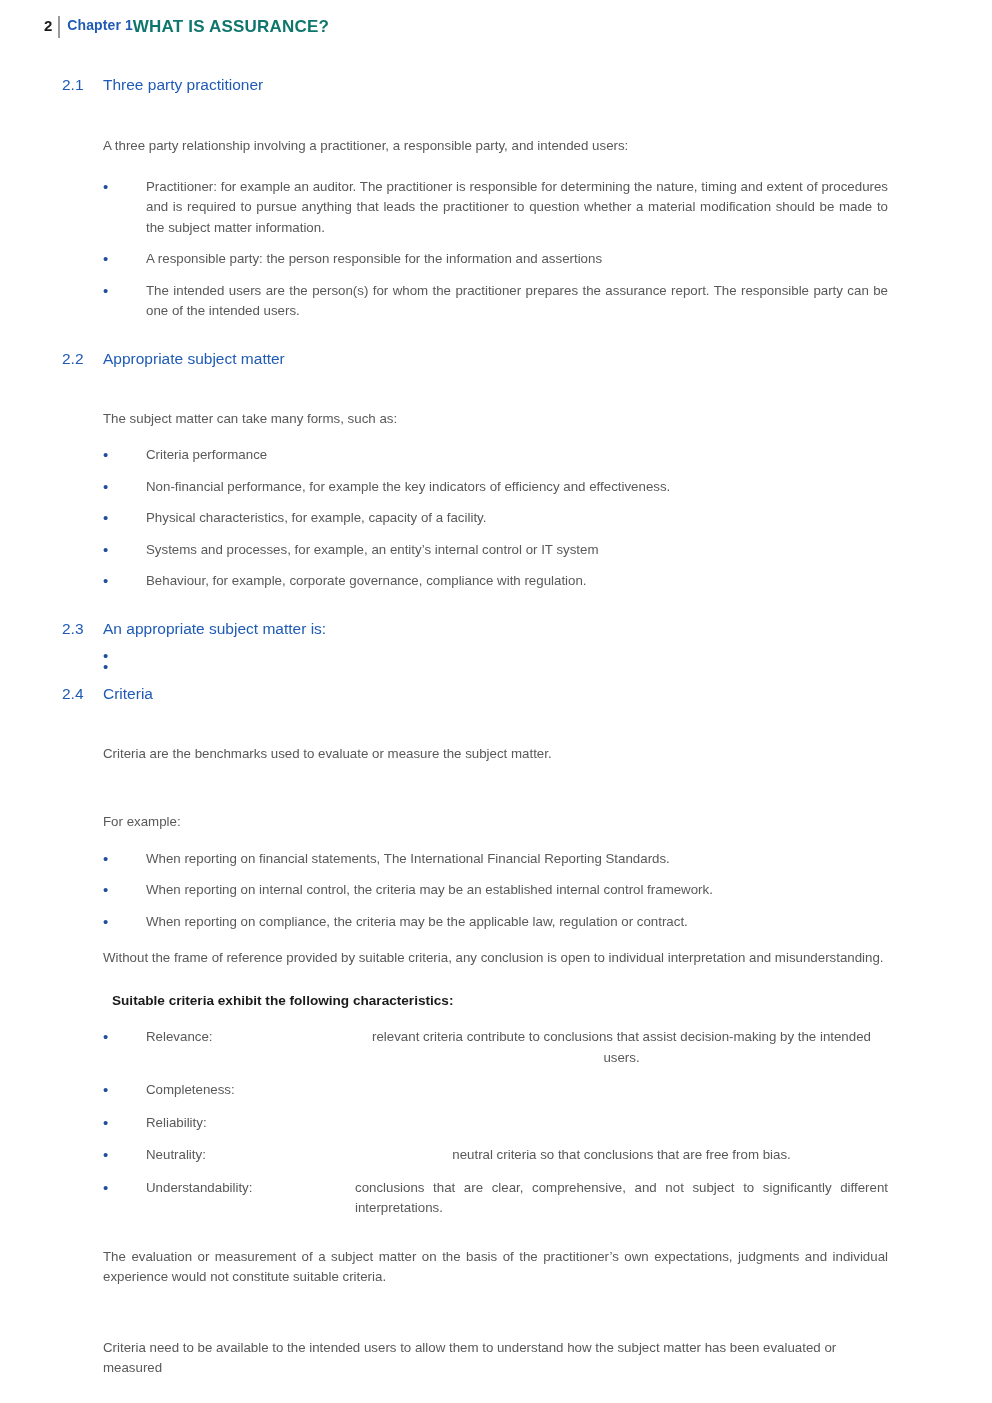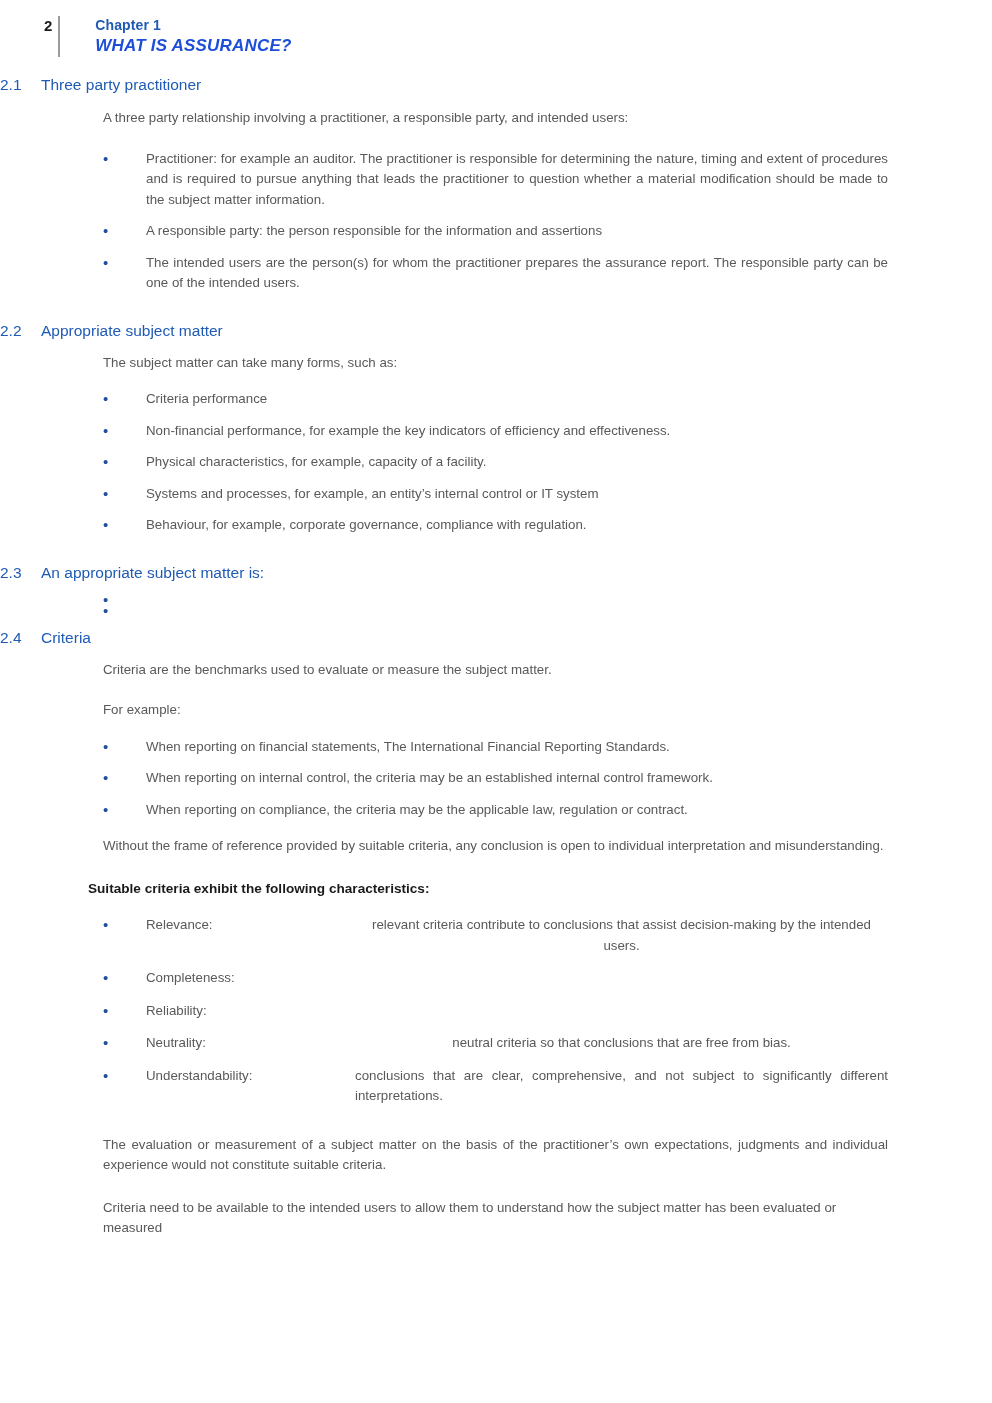--- a/index.html
+++ b/index.html
@@ -39,78 +39,76 @@
   }
   .header-rule {
     width: 2px;
     background: #9a9a9a;
     align-self: stretch;
     margin-right: 7px;
     flex: 0 0 2px;
   }
   .header-texts {
     display: flex;
-    flex-direction: column;
-    margin-left: 28px;
   }
   .chapter-label {
     font-size: 14px;
     font-weight: bold;
     color: #1f5bb5;
     line-height: 19px;
     letter-spacing: 0.1px;
   }
   .chapter-title {
     font-size: 17px;
     font-weight: bold;
-    color: #1d4ed8;
+    color: #0f766e;
     line-height: 22px;
     letter-spacing: 0.2px;
-    font-style: italic;
   }
 
   
   .content {
     position: absolute;
     left: 0;
     top: 74px;
     width: 992px;
   }
 
   .section { position: relative; }
 
   .section-head {
     display: flex;
     align-items: baseline;
     color: #1f5bb5;
     font-size: 15.5px;
     font-weight: normal;
     line-height: 22px;
+    padding-left: 62px;
   }
   .section-num {
     width: 41px;
     flex: 0 0 41px;
     color: #1f5bb5;
   }
   .section-name { color: #1f5bb5; }
 
   p.body {
     margin: 0;
     padding-left: 103px;
     padding-right: 104px;
     font-size: 13.3px;
     line-height: 20.5px;
     color: #595959;
     text-align: justify;
   }
-  p.body.ragged { text-align: left; }
+  p.body.ragged { text-align: left; margin-top: 28px; }
 
   .bold-lead {
     margin: 0;
-    padding-left: 88px;
+    padding-left: 112px;
     padding-right: 104px;
     font-size: 13.6px;
     line-height: 20.5px;
     color: #1a1a1a;
     font-weight: bold;
   }
 
   ul.bullets {
     margin: 0;
     padding: 0;

